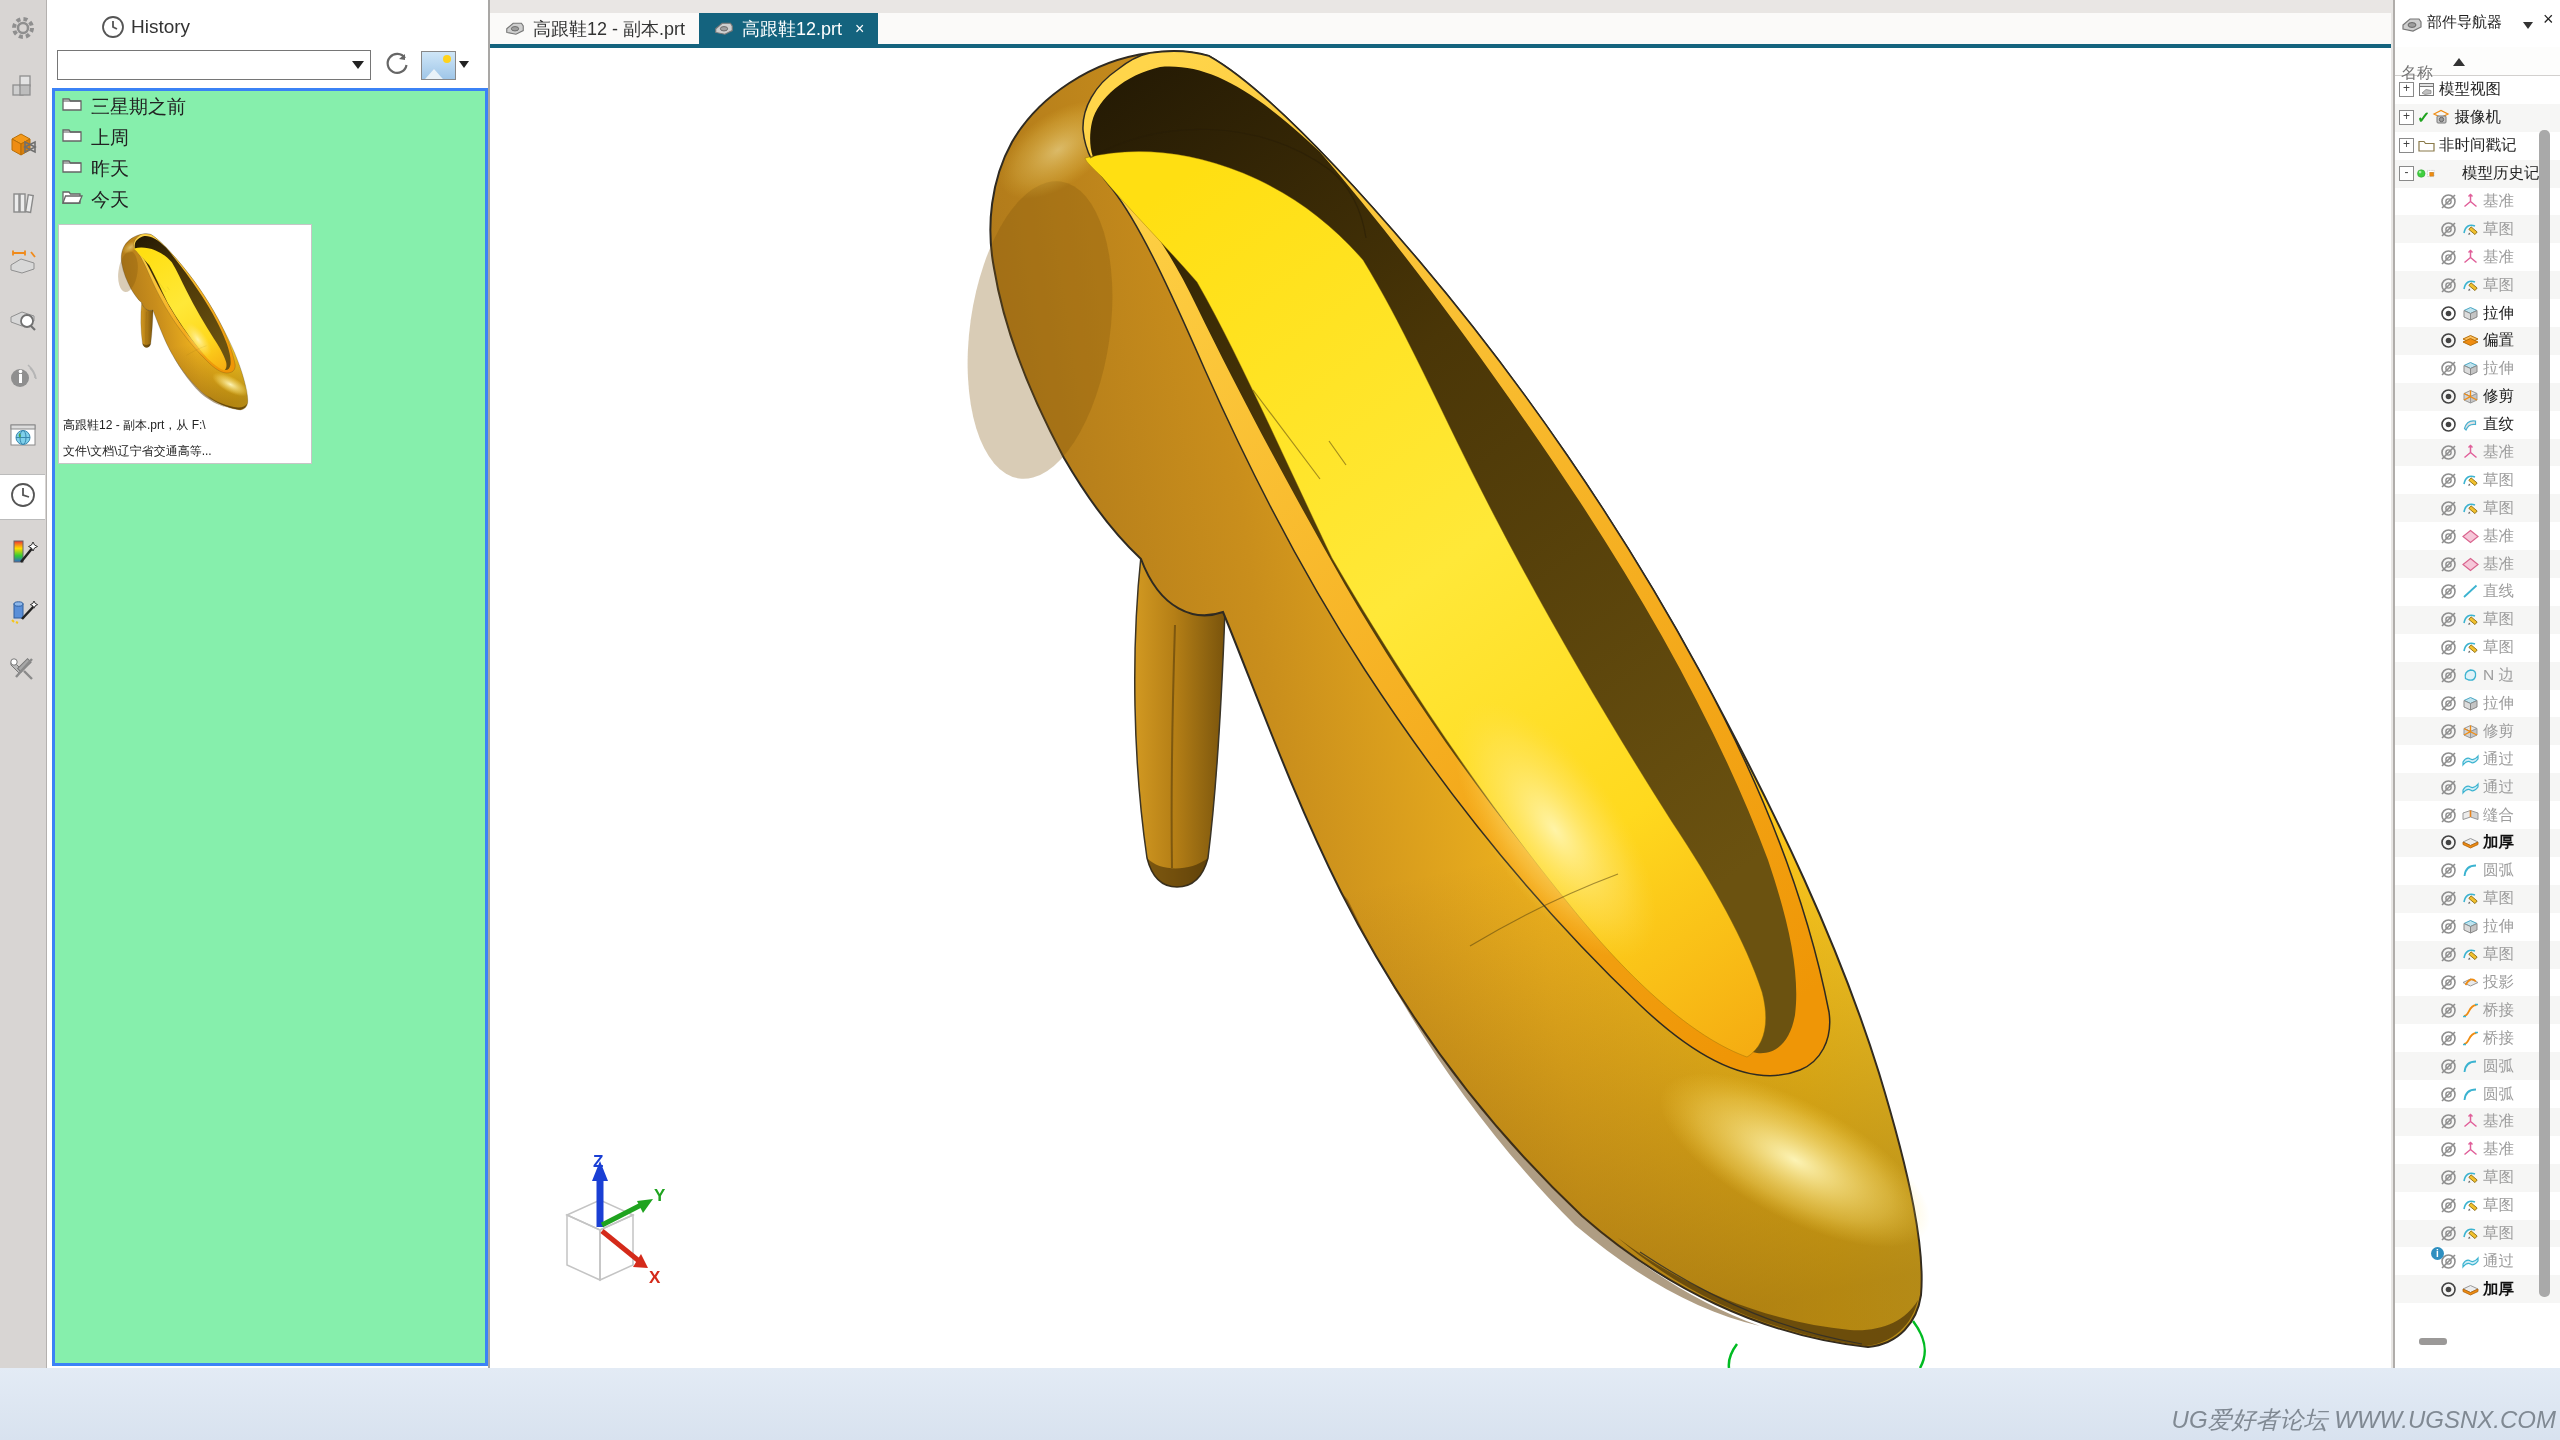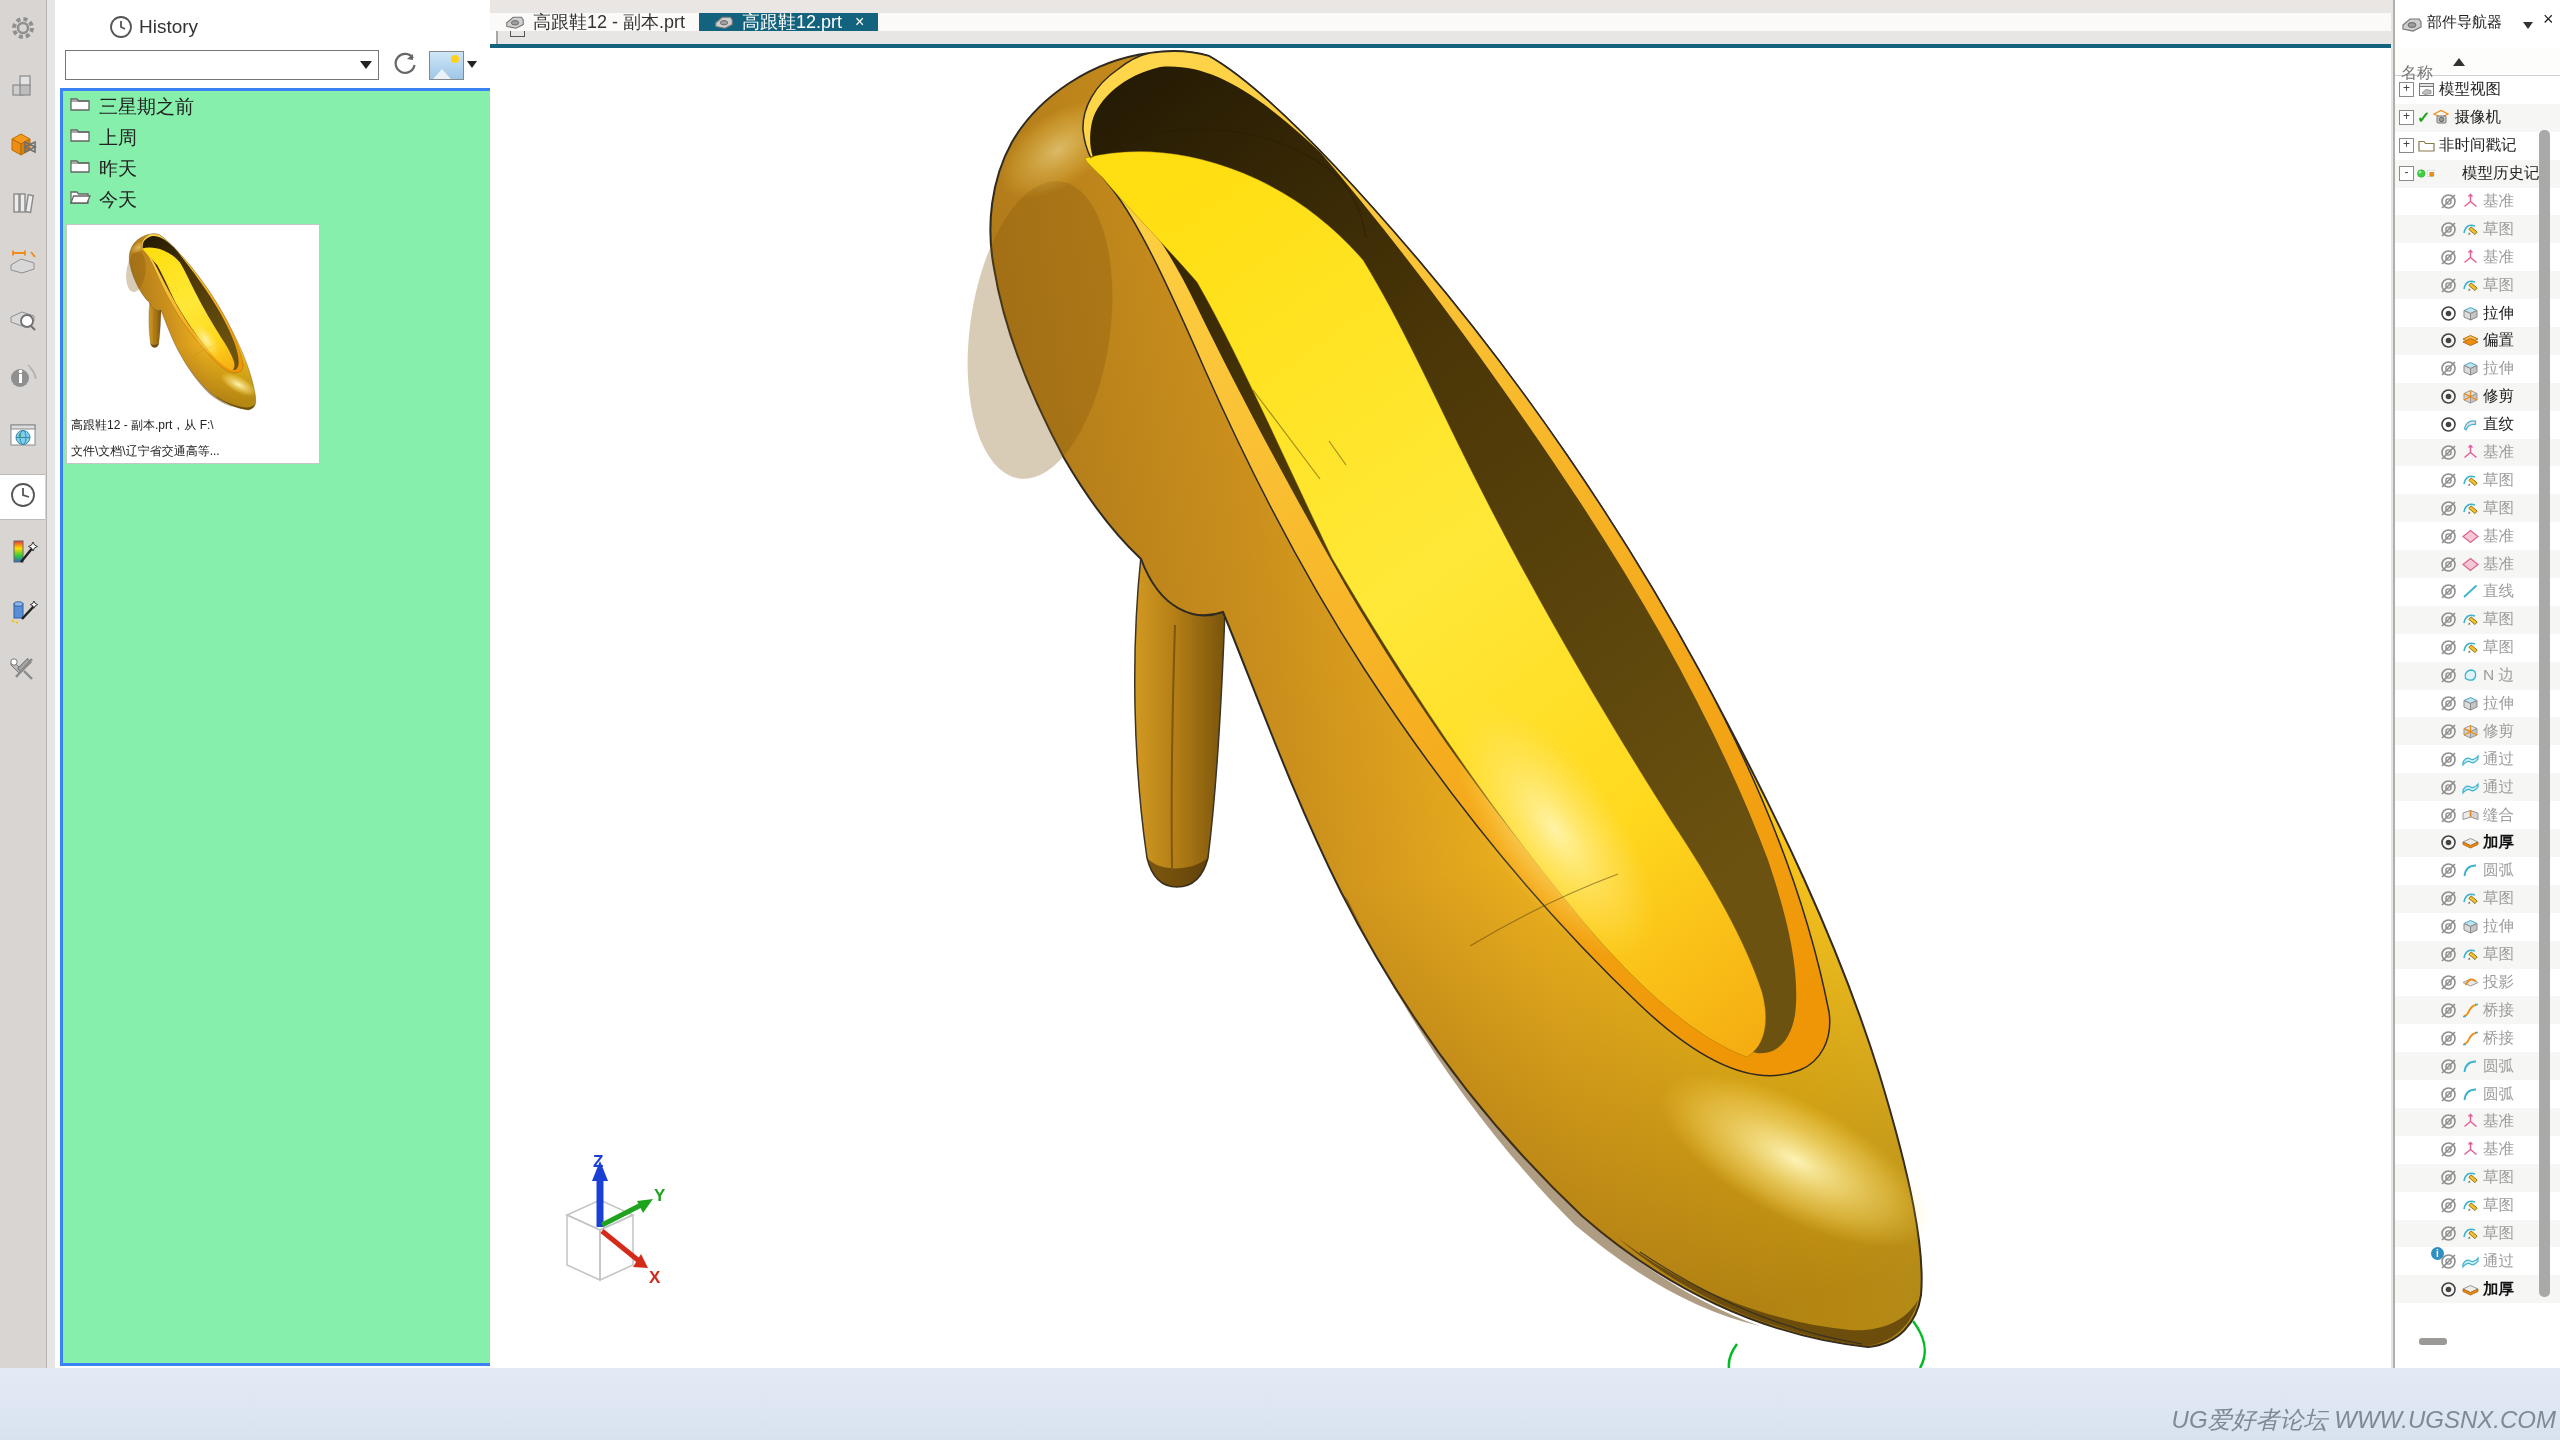--- a/index.html
+++ b/index.html
@@ -8,40 +8,40 @@
   .abs{position:absolute;}
   #app{position:relative;width:2560px;height:1440px;}
 
   
   #dock{position:absolute;left:0;top:0;width:46px;height:1368px;background:#d8d5d3;border-right:1px solid #b4b1af;}
   .dock-btn{position:absolute;left:0;width:45px;height:44px;display:flex;align-items:center;justify-content:center;cursor:pointer;}
   .dock-btn.active{background:#ffffff;border-top:1px solid #bbb;border-bottom:1px solid #bbb;}
   .dock-btn svg{width:30px;height:30px;}
 
   
-  #history{position:absolute;left:47px;top:0;width:441px;height:1368px;background:#ffffff;border-right:2px solid #a9a7a5;margin-left:8px;}
+  #history{position:absolute;left:47px;top:0;width:441px;height:1368px;background:#ffffff;border-right:2px solid #a9a7a5;}
   #history-title{position:absolute;left:84px;top:16px;font-size:19px;color:#333;}
   #history-clockicon{position:absolute;left:54px;top:15px;}
   #history-maxbox{position:absolute;left:455px;top:23px;width:13px;height:12px;border:1.5px solid #555;}
   #history-combo{position:absolute;left:10px;top:50px;width:312px;height:28px;border:1px solid #767676;background:#fff;}
   #history-combo .caret{position:absolute;right:6px;top:10px;width:0;height:0;border-left:6px solid transparent;border-right:6px solid transparent;border-top:8px solid #222;}
   #history-refresh{position:absolute;left:337px;top:52px;}
   #history-imgbtn{position:absolute;left:374px;top:51px;width:33px;height:27px;border:1px solid #888;background:linear-gradient(#cfe6f7,#9fc6e8);overflow:hidden;}
   #history-imgbtn .sun{position:absolute;right:4px;top:3px;width:8px;height:8px;border-radius:50%;background:#ffd21a;}
   #history-imgbtn .mtn{position:absolute;left:-4px;bottom:-8px;width:0;height:0;border-left:16px solid transparent;border-right:16px solid transparent;border-bottom:18px solid #e9f2f8;}
   #history-imgcaret{position:absolute;left:412px;top:61px;width:0;height:0;border-left:5px solid transparent;border-right:5px solid transparent;border-top:7px solid #222;}
   #history-list{position:absolute;left:5px;top:88px;width:430px;height:1272px;border:3px solid #3b82f6;background:#86efac;}
   .hfolder{display:flex;align-items:center;gap:8px;height:31px;padding-left:6px;font-size:19px;color:#222;}
   .hcard{position:absolute;left:3px;width:252px;background:#fff;border:1px solid #c6c6c6;}
   .hcard .thumb{display:block;margin:6px auto 0 auto;}
   .hcard .cap{font-size:12px;color:#222;line-height:20px;padding:2px 4px 4px 4px;white-space:nowrap;overflow:hidden;}
 
   
   #tabstrip{position:absolute;left:490px;top:0;width:1901px;height:13px;background:#e9e6e4;}
-  #tabbar{position:absolute;left:490px;top:13px;width:1901px;height:18px;background:#fbfaf9;display:flex;}
+  #tabbar{position:absolute;left:490px;top:13px;width:1901px;height:31px;background:#fbfaf9;display:flex;}
   #tabbar .tab{display:flex;align-items:center;gap:7px;padding:0 14px;font-size:18px;color:#333;cursor:pointer;}
   #tabbar .tab.active{background:#14637e;color:#ffffff;}
   #tabbar .tab .close{font-size:16px;margin-left:6px;}
   #tab-underline{position:absolute;left:490px;top:44px;width:1901px;height:4px;background:#14637e;}
 
   
   #viewport{position:absolute;left:490px;top:48px;width:1901px;height:1320px;background:#ffffff;overflow:hidden;}
 
   
   #navigator{position:absolute;left:2393px;top:0;width:167px;height:1368px;background:#fff;border-left:2px solid #b0adaa;}

